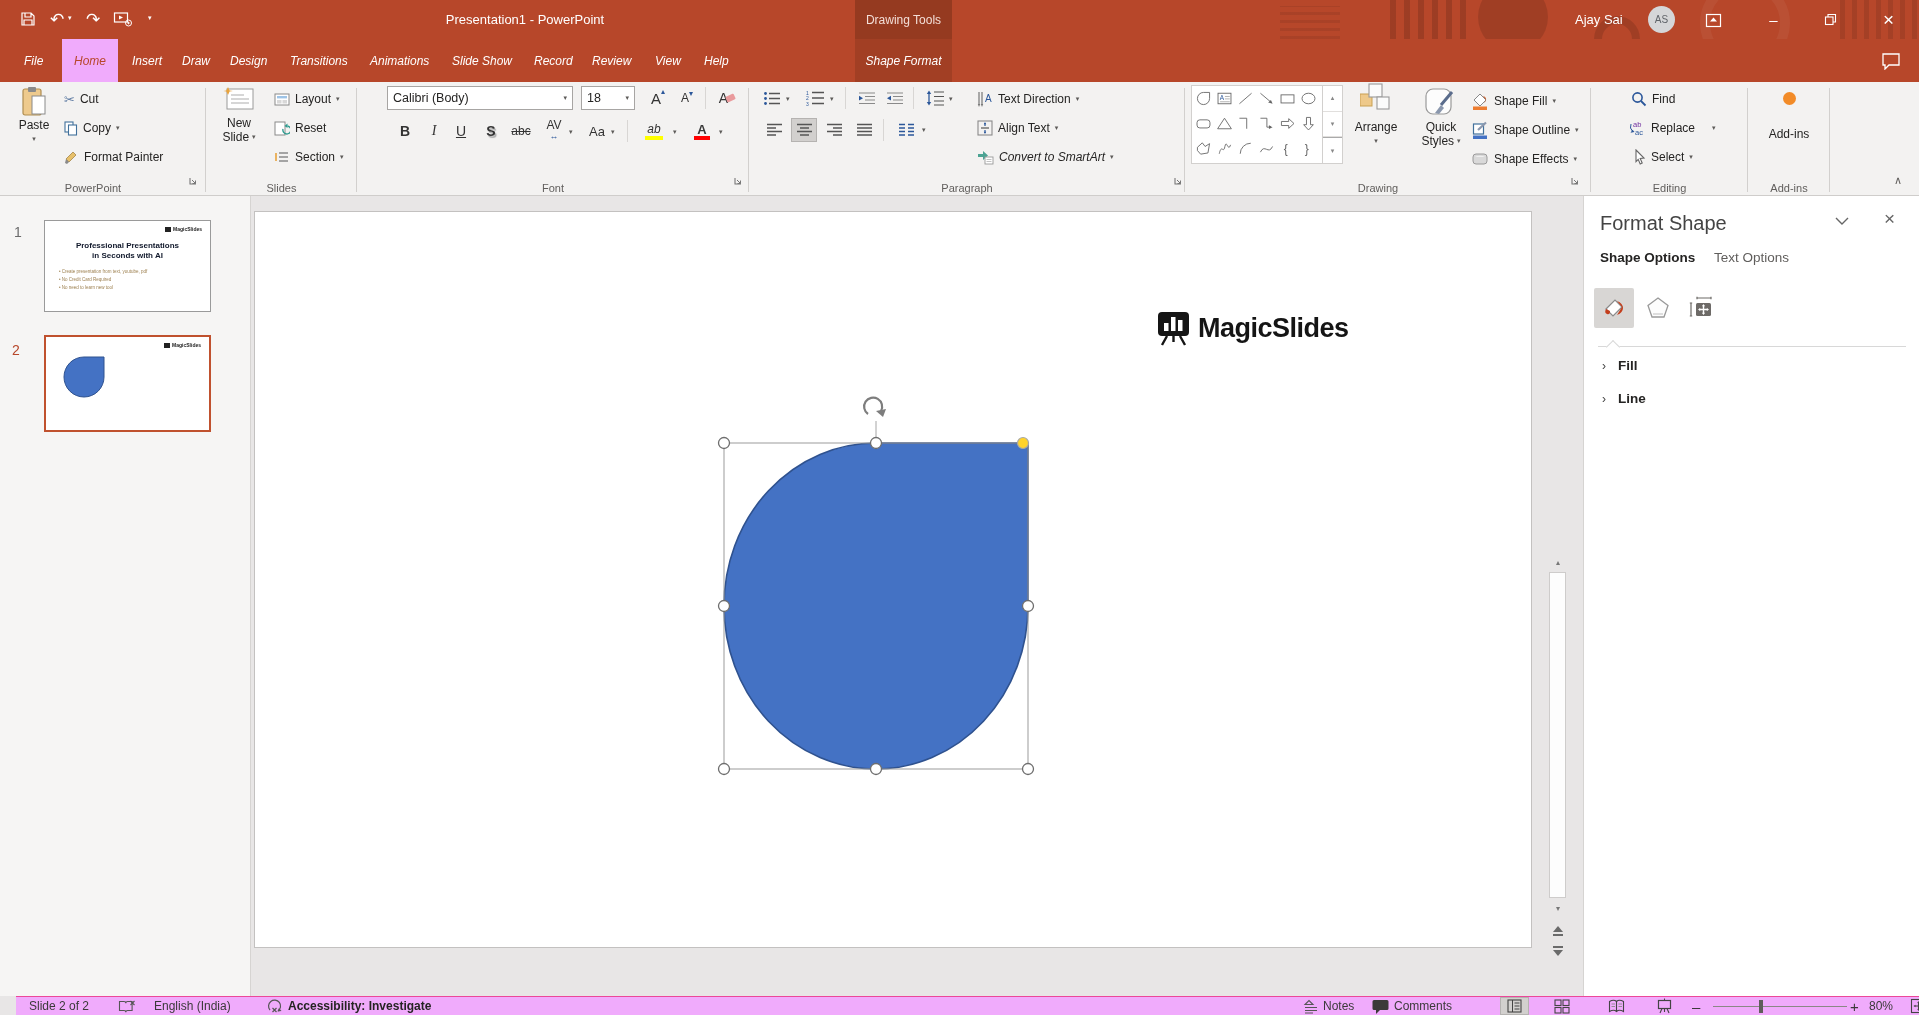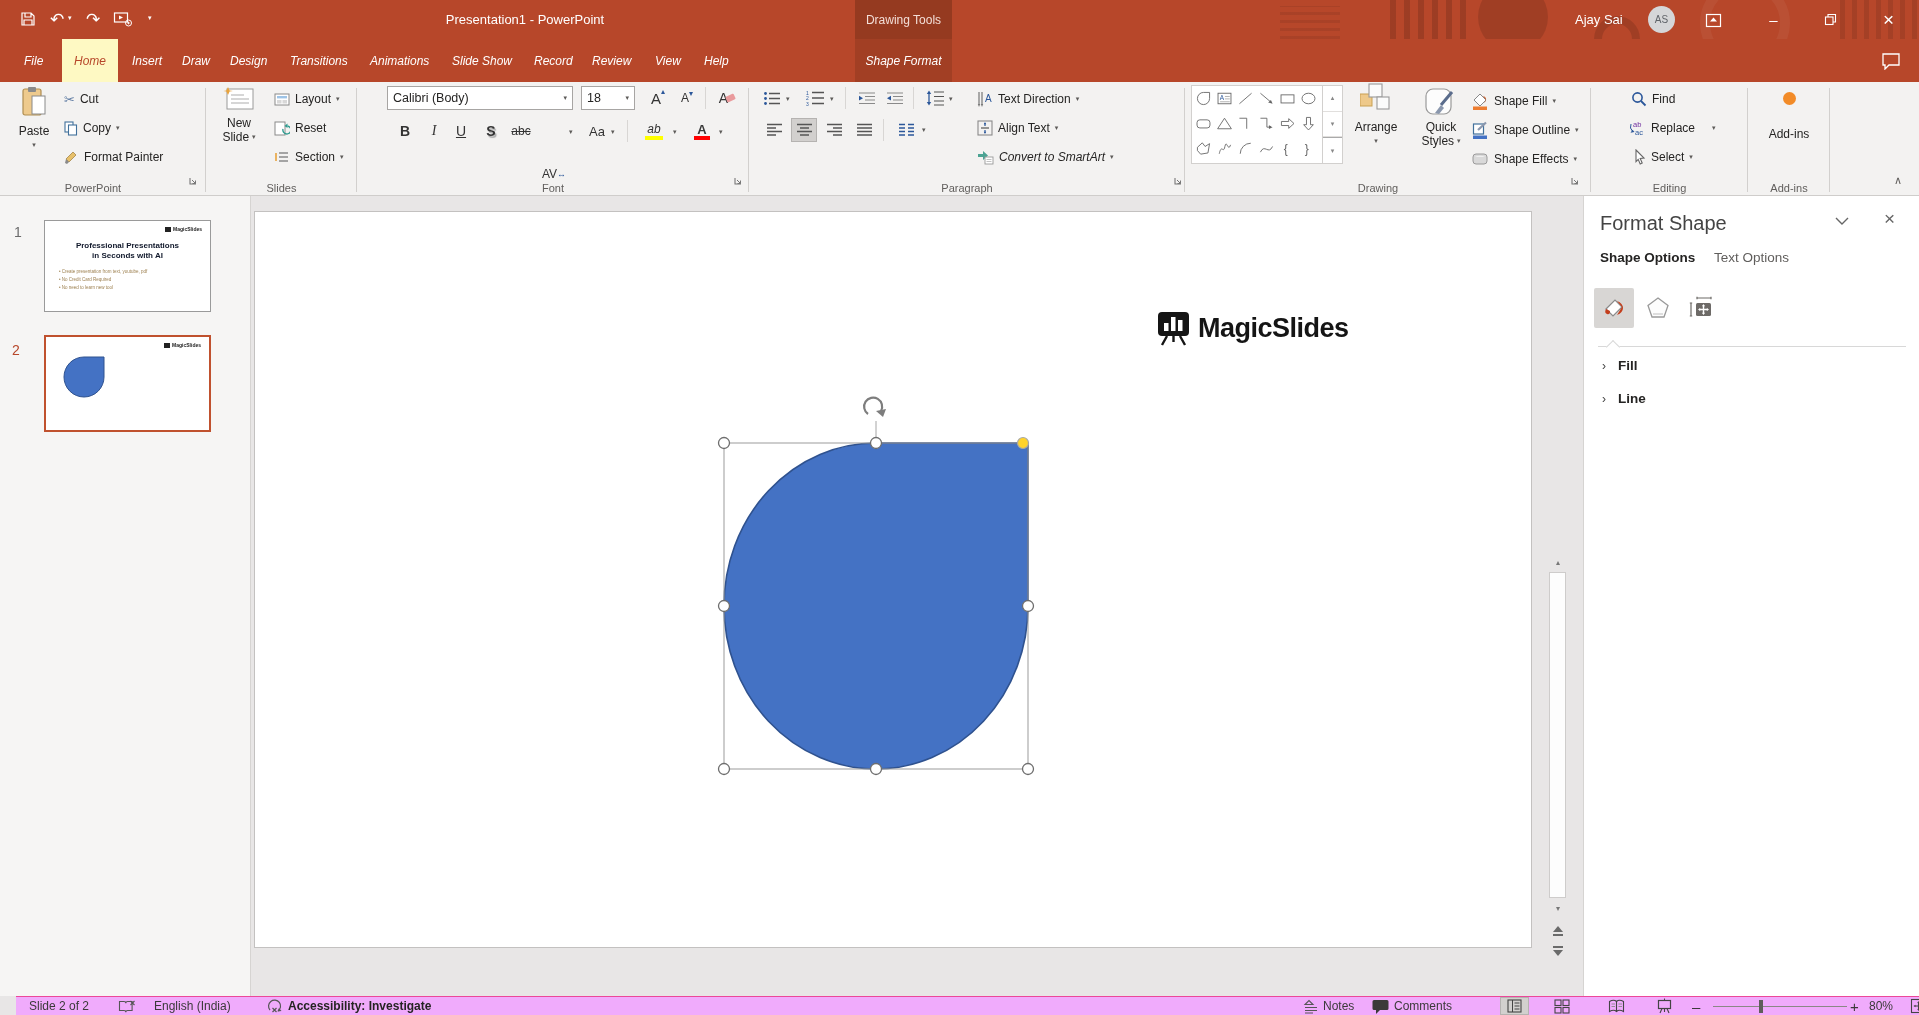--- a/index.html
+++ b/index.html
@@ -12,21 +12,21 @@
   .tb-title{color:#fff;font-size:13px;white-space:nowrap;text-align:center;top:12px;}
   .tb-ic{display:flex;align-items:center;justify-content:center;color:#fff;}
   .winbtn{width:45px;height:39px;display:flex;align-items:center;justify-content:center;color:#fff;font-size:15px;}
   .ctxpatch1{left:855px;top:0;width:97px;height:39px;background:#953a20;}
   .ctxlbl{left:855px;top:0;width:97px;height:39px;display:flex;align-items:center;justify-content:center;color:#f3ded7;font-size:12px;}
   .avatar{width:27px;height:27px;border-radius:50%;background:#d5d6d8;color:#5f6368;font-size:10px;display:flex;align-items:center;justify-content:center;}
   
   .tabrow{left:0;top:39px;width:1919px;height:43px;background:#b7472a;}
   .ctxpatch2{left:855px;top:0;width:97px;height:43px;background:#a23f24;}
   .tab{position:absolute;top:0;height:43px;display:flex;align-items:center;justify-content:center;color:#fff;font-size:12px;padding:0 12px;font-style:italic;}
-  .tab.sel{background:#fef9c3;color:#b7472a;}
+  .tab.sel{background:#f0abfc;color:#b7472a;}
   .tellme{position:absolute;display:flex;align-items:center;gap:9px;color:#fff;font-size:13.5px;top:0;height:43px;}
   
   .ribbon{left:0;top:82px;width:1919px;height:114px;background:#f3f2f1;border-bottom:1px solid #cfcdcb;}
   .grp{position:absolute;top:0;height:114px;}
   .glabel{position:absolute;bottom:2px;left:0;right:0;text-align:center;font-size:11px;color:#605e5c;}
   .gdiv{position:absolute;top:6px;height:104px;width:1px;background:#d2d0ce;}
   .rrow{position:absolute;height:22px;display:flex;align-items:center;gap:5px;font-size:12px;color:#252423;white-space:nowrap;}
   .vsep{position:absolute;width:1px;height:22px;background:#d8d6d4;}
   .car{font-size:7px;color:#5c5a58;}
   .bigbtn{position:absolute;display:flex;flex-direction:column;align-items:center;font-size:12px;color:#252423;}
@@ -169,21 +169,21 @@
 
     <div class="grp" style="left:0;width:206px;">
       <div class="bigbtn" style="left:8px;top:4px;width:52px;">
         <span>
           <svg width="28" height="32" viewBox="0 0 28 32">
               <rect x="3" y="3" width="18" height="26" rx="2" fill="#eeca8d" stroke="#b08d50" stroke-width="1.2"></rect>
               <rect x="8" y="1" width="8" height="5" rx="1" fill="#8a8a8a"></rect>
               <rect x="12" y="10" width="13" height="18" fill="#fff" stroke="#8a8a8a" stroke-width="1"></rect>
             </svg>
         </span>
-        <span style="margin-top:6px;">Paste</span>
+        <span style="">Paste</span>
         <span class="car" style="margin-top:3px;">▾</span>
       </div>
       <div class="rrow" style="left:64px;top:6px;">
         <span style="color:#5f7ca3;font-size:13px;">✂</span>
         <span>Cut</span>
       </div>
       <div class="rrow" style="left:64px;top:35px;">
         <span>
           <svg width="14" height="15" viewBox="0 0 14 15">
               <rect x="1" y="1" width="8" height="10" fill="#fff" stroke="#41719c" stroke-width="1.1"></rect>
@@ -275,21 +275,21 @@
       <div class="a tbt" style="left:288px;top:5px;width:26px;height:22px;font-size:15px;">A<span style="font-size:8px;color:#2b579a;position:relative;top:-7px;">▴</span></div>
       <div class="a tbt" style="left:318px;top:5px;width:24px;height:22px;font-size:12px;">A<span style="font-size:8px;color:#2b579a;position:relative;top:-5px;">▾</span></div>
       <div class="a vsep" style="left:348px;top:5px;"></div>
       <div class="a tbt" style="left:356px;top:5px;width:28px;height:22px;font-size:14px;">A<span style="display:inline-block;width:9px;height:6px;background:#e99a9c;border-radius:1px;transform:rotate(-25deg);margin-left:-2px;"></span></div>
 
       <div class="a tbt" style="left:36px;top:38px;width:24px;height:22px;font-weight:bold;font-size:14px;">B</div>
       <div class="a tbt" style="left:66px;top:38px;width:22px;height:22px;font-style:italic;font-family:'Liberation Serif',serif;font-size:14px;">I</div>
       <div class="a tbt" style="left:92px;top:38px;width:24px;height:22px;text-decoration:underline;font-size:14px;">U</div>
       <div class="a tbt" style="left:122px;top:38px;width:24px;height:22px;font-weight:bold;font-size:14px;text-shadow:1.5px 1.5px 1px #aaa;">S</div>
       <div class="a tbt" style="left:150px;top:38px;width:28px;height:22px;text-decoration:line-through;font-size:12px;">abc</div>
-      <div class="a tbt" style="left:184px;top:36px;width:26px;height:26px;flex-direction:row;font-size:12px;line-height:11px;margin-top:43px;">
+      <div class="a tbt" style="left:184px;top:36px;width:26px;height:26px;flex-direction:column;font-size:12px;line-height:11px;">
           <span>AV</span>
           <span style="color:#2b579a;font-size:9px;">↔</span>
         </div>
       <span class="a car" style="left:212px;top:46px;">▾</span>
       <div class="a tbt" style="left:228px;top:38px;width:24px;height:22px;font-size:13px;">Aa</div>
       <span class="a car" style="left:254px;top:46px;">▾</span>
       <div class="a vsep" style="left:270px;top:38px;"></div>
       <div class="a tbt" style="left:282px;top:36px;width:30px;height:26px;flex-direction:column;font-size:12px;line-height:13px;">
           <span style="font-style:italic;">ab</span>
           <span style="width:18px;height:4px;background:#ffff00;"></span>

